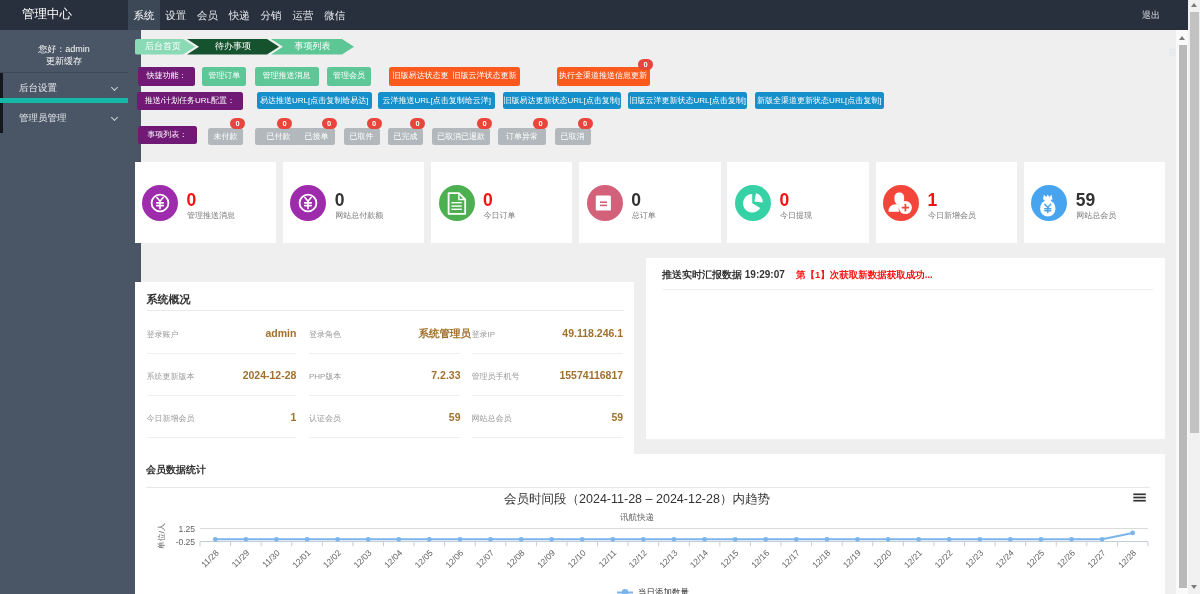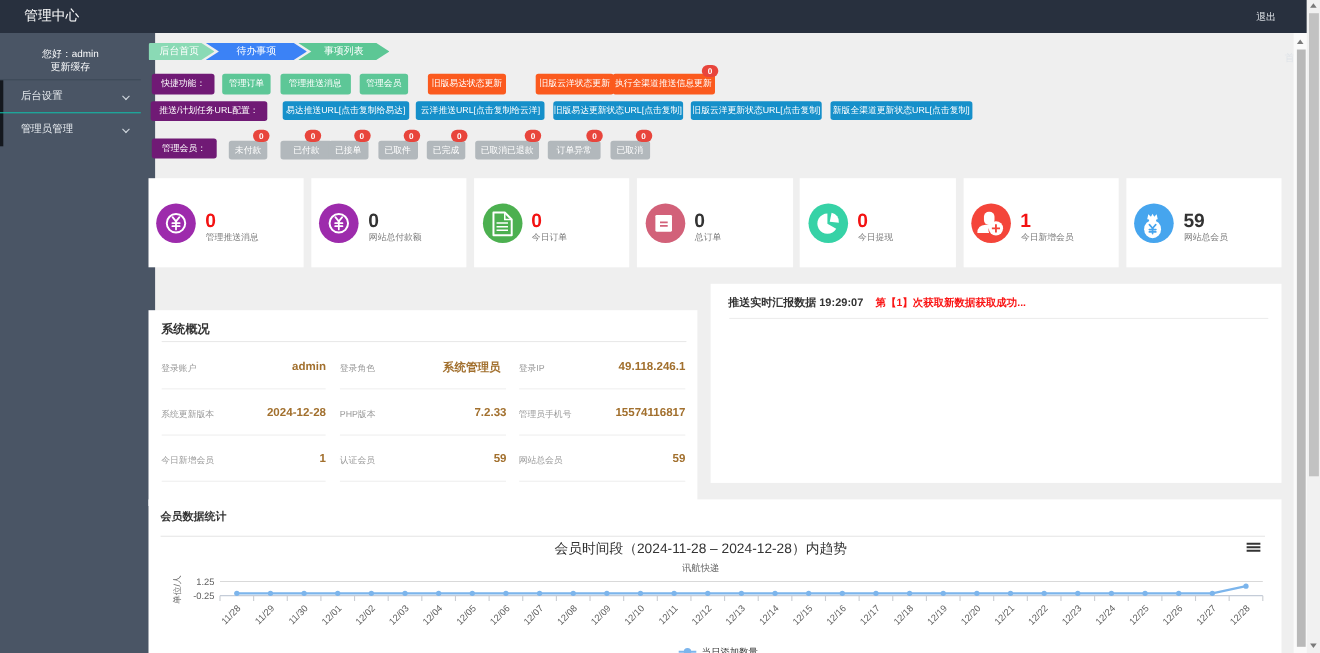--- a/index.html
+++ b/index.html
@@ -12,21 +12,21 @@
   font-size:10.5px;color:#e8ebef;}
 .tmenu span.on{background:#3d4856;color:#fff;}
 .trlink{position:absolute;top:0;height:30px;line-height:30px;font-size:9px;color:#dfe3e8;}
 #sidebar{position:absolute;left:0;top:30px;width:141px;height:564px;background:#4a5565;}
 .hello{position:absolute;left:0;top:13px;width:128px;text-align:center;color:#fbfcfd;
   font-size:9px;line-height:12px;}
 .smenu{position:absolute;left:0;top:42px;width:128px;height:60px;border-top:1px solid #3e4a58;}
 .smenu .strip{position:absolute;left:0;top:0;width:3px;height:60px;background:#14181e;}
 .sitem{position:absolute;left:0;width:128px;height:30px;line-height:30px;color:#e8ecf0;
   font-size:9.5px;padding-left:19px;}
-.sitem.b{border-bottom:1px solid #14b8a6;}
+.sitem.b{border-bottom:5px solid #14b8a6;}
 .car{position:absolute;right:11px;top:12px;width:5px;height:5px;
   border-right:1.3px solid #ccd3da;border-bottom:1.3px solid #ccd3da;transform:rotate(45deg);}
 .bc{position:absolute;top:39px;height:15.5px;line-height:15.5px;background:#76d1a7;color:#fff;
   font-size:9px;text-align:center;}
 .btn{position:absolute;height:18.5px;line-height:18.5px;text-align:center;color:#fff;
   font-size:8px;border-radius:2.5px;white-space:nowrap;}
 .g1{background:#701a75;}
 .g2{background:#5dc797;}
 .rd{background:#fb5a1e;}
 .bl{background:#1690ca;height:17.5px;line-height:17.5px;}
@@ -47,49 +47,58 @@
 .sb{position:absolute;}
 .arrow-up{width:0;height:0;border-left:3.5px solid transparent;
   border-right:3.5px solid transparent;border-bottom:4.5px solid #7a7a7a;}
 .arrow-dn{width:0;height:0;border-left:3.5px solid transparent;
   border-right:3.5px solid transparent;border-top:4.5px solid #7a7a7a;}
 </style></head>
 <body>
 
 <div id="topbar">
     <span class="brand">管理中心</span>
+    <div class="tmenu">
+<span class="on">系统</span>
+<span>设置</span>
+<span>会员</span>
+<span>快递</span>
+<span>分销</span>
+<span>运营</span>
+<span>微信</span>
+</div>
 <span class="trlink" style="left:1142px;">退出</span>
 <span class="trlink" style="left:1168px;margin-top:37px;">首页</span>
 </div>
 <div id="sidebar">
 <div class="hello">您好：admin<br>更新缓存</div>
 <div class="smenu">
       <div class="strip"></div>
 <div class="sitem b" style="top:0;">后台设置<i class="car"></i></div>
 <div class="sitem" style="top:30px;">管理员管理<i class="car"></i></div>
 </div>
   </div>
 <div class="bc" style="left:135px;width:60px;padding-right:4px;background:#8adab5;border-radius:2px 0 0 2px;clip-path:polygon(0 0,48px 0,60px 7.75px,48px 15.5px,0 15.5px);">后台首页</div>
-<div class="bc" style="left:187px;width:92px;background:#3b82f6;clip-path:polygon(0 0,80px 0,92px 7.75px,80px 15.5px,0 15.5px,12px 7.75px);">待办事项</div>
+<div class="bc" style="left:187px;width:92px;background:#14532d;clip-path:polygon(0 0,80px 0,92px 7.75px,80px 15.5px,0 15.5px,12px 7.75px);">待办事项</div>
 <div class="bc" style="left:271px;width:83px;background:#5cc795;clip-path:polygon(0 0,71px 0,83px 7.75px,71px 15.5px,0 15.5px,12px 7.75px);">事项列表</div>
 <div class="btn g1" style="left:138.3px;top:67px;width:56.5px;">快捷功能：</div>
 <div class="btn g2" style="left:202.3px;top:67px;width:43.7px;">管理订单</div>
 <div class="btn g2" style="left:254.5px;top:67px;width:64px;">管理推送消息</div>
 <div class="btn g2" style="left:327.1px;top:67px;width:43.7px;">管理会员</div>
 <div class="btn rd" style="left:389px;top:67px;width:71px;">旧版易达状态更新</div>
-<div class="btn rd" style="left:487px;top:67px;width:71px;">旧版云洋状态更新</div>
+<div class="btn rd" style="left:449px;top:67px;width:71px;">旧版云洋状态更新</div>
 <div class="btn rd" style="left:556.5px;top:67px;width:93px;">执行全渠道推送信息更新</div>
 <div class="badge" style="left:638px;top:58.5px;">0</div>
 <div class="btn g1" style="left:137.2px;top:91.5px;width:105.6px;">推送/计划任务URL配置：</div>
 <div class="btn bl" style="left:256.7px;top:91.5px;width:115.2px;">易达推送URL[点击复制给易达]</div>
 <div class="btn bl" style="left:378.2px;top:91.5px;width:117.2px;">云洋推送URL[点击复制给云洋]</div>
 <div class="btn bl" style="left:502.5px;top:91.5px;width:118.3px;">旧版易达更新状态URL[点击复制]</div>
 <div class="btn bl" style="left:628px;top:91.5px;width:119.3px;">旧版云洋更新状态URL[点击复制]</div>
 <div class="btn bl" style="left:754.5px;top:91.5px;width:129.7px;">新版全渠道更新状态URL[点击复制]</div>
-<div class="btn g1" style="left:138px;top:126px;width:58.5px;height:18px;line-height:18px;">管理会员：</div>
+<div class="btn g1" style="left:138px;top:126px;width:58.5px;height:18px;line-height:18px;">事项列表：</div>
 <div class="btn gy" style="left:208px;top:128px;width:35px;">未付款</div>
 <div class="badge" style="left:230px;top:118px;">0</div>
 <div class="btn gy" style="left:255px;top:128px;width:47px;">已付款</div>
 <div class="badge" style="left:277px;top:118px;">0</div>
 <div class="btn gy" style="left:298.5px;top:128px;width:36px;">已接单</div>
 <div class="badge" style="left:321.5px;top:118px;">0</div>
 <div class="btn gy" style="left:343.5px;top:128px;width:36px;">已取件</div>
 <div class="badge" style="left:366.5px;top:118px;">0</div>
 <div class="btn gy" style="left:388px;top:128px;width:35px;">已完成</div>
 <div class="badge" style="left:410px;top:118px;">0</div>
@@ -184,21 +193,21 @@
 <div class="cnum ">59</div>
 <div class="clab">网站总会员</div>
 </div>
 <div class="panel" style="left:134.5px;top:258px;width:499px;height:178px;margin-top:24px;">
 <div class="ptitle" style="left:12.1px;top:9.5px;font-size:11px;">系统概况</div>
 <div class="hr" style="left:12.1px;top:28px;width:477px;"></div>
 <div class="glab" style="left:12.1px;top:47px;">登录账户</div>
 <div class="gval" style="left:12.1px;top:45px;width:149.8px;">admin</div>
 <div class="hr" style="left:12.1px;top:70.5px;width:149.8px;background:#efefef;"></div>
 <div class="glab" style="left:174.4px;top:47px;">登录角色</div>
-<div class="gval" style="left:169px;top:45px;width:151.6px;">系统管理员</div>
+<div class="gval" style="left:185px;top:45px;width:151.6px;">系统管理员</div>
 <div class="hr" style="left:174.4px;top:70.5px;width:151.6px;background:#efefef;"></div>
 <div class="glab" style="left:337px;top:47px;">登录IP</div>
 <div class="gval" style="left:337px;top:45px;width:151.6px;">49.118.246.1</div>
 <div class="hr" style="left:337px;top:70.5px;width:151.6px;background:#efefef;"></div>
 <div class="glab" style="left:12.1px;top:89px;">系统更新版本</div>
 <div class="gval" style="left:12.1px;top:87px;width:149.8px;">2024-12-28</div>
 <div class="hr" style="left:12.1px;top:112.5px;width:149.8px;background:#efefef;"></div>
 <div class="glab" style="left:174.4px;top:89px;">PHP版本</div>
 <div class="gval" style="left:174.4px;top:87px;width:151.6px;">7.2.33</div>
 <div class="hr" style="left:174.4px;top:112.5px;width:151.6px;background:#efefef;"></div>

